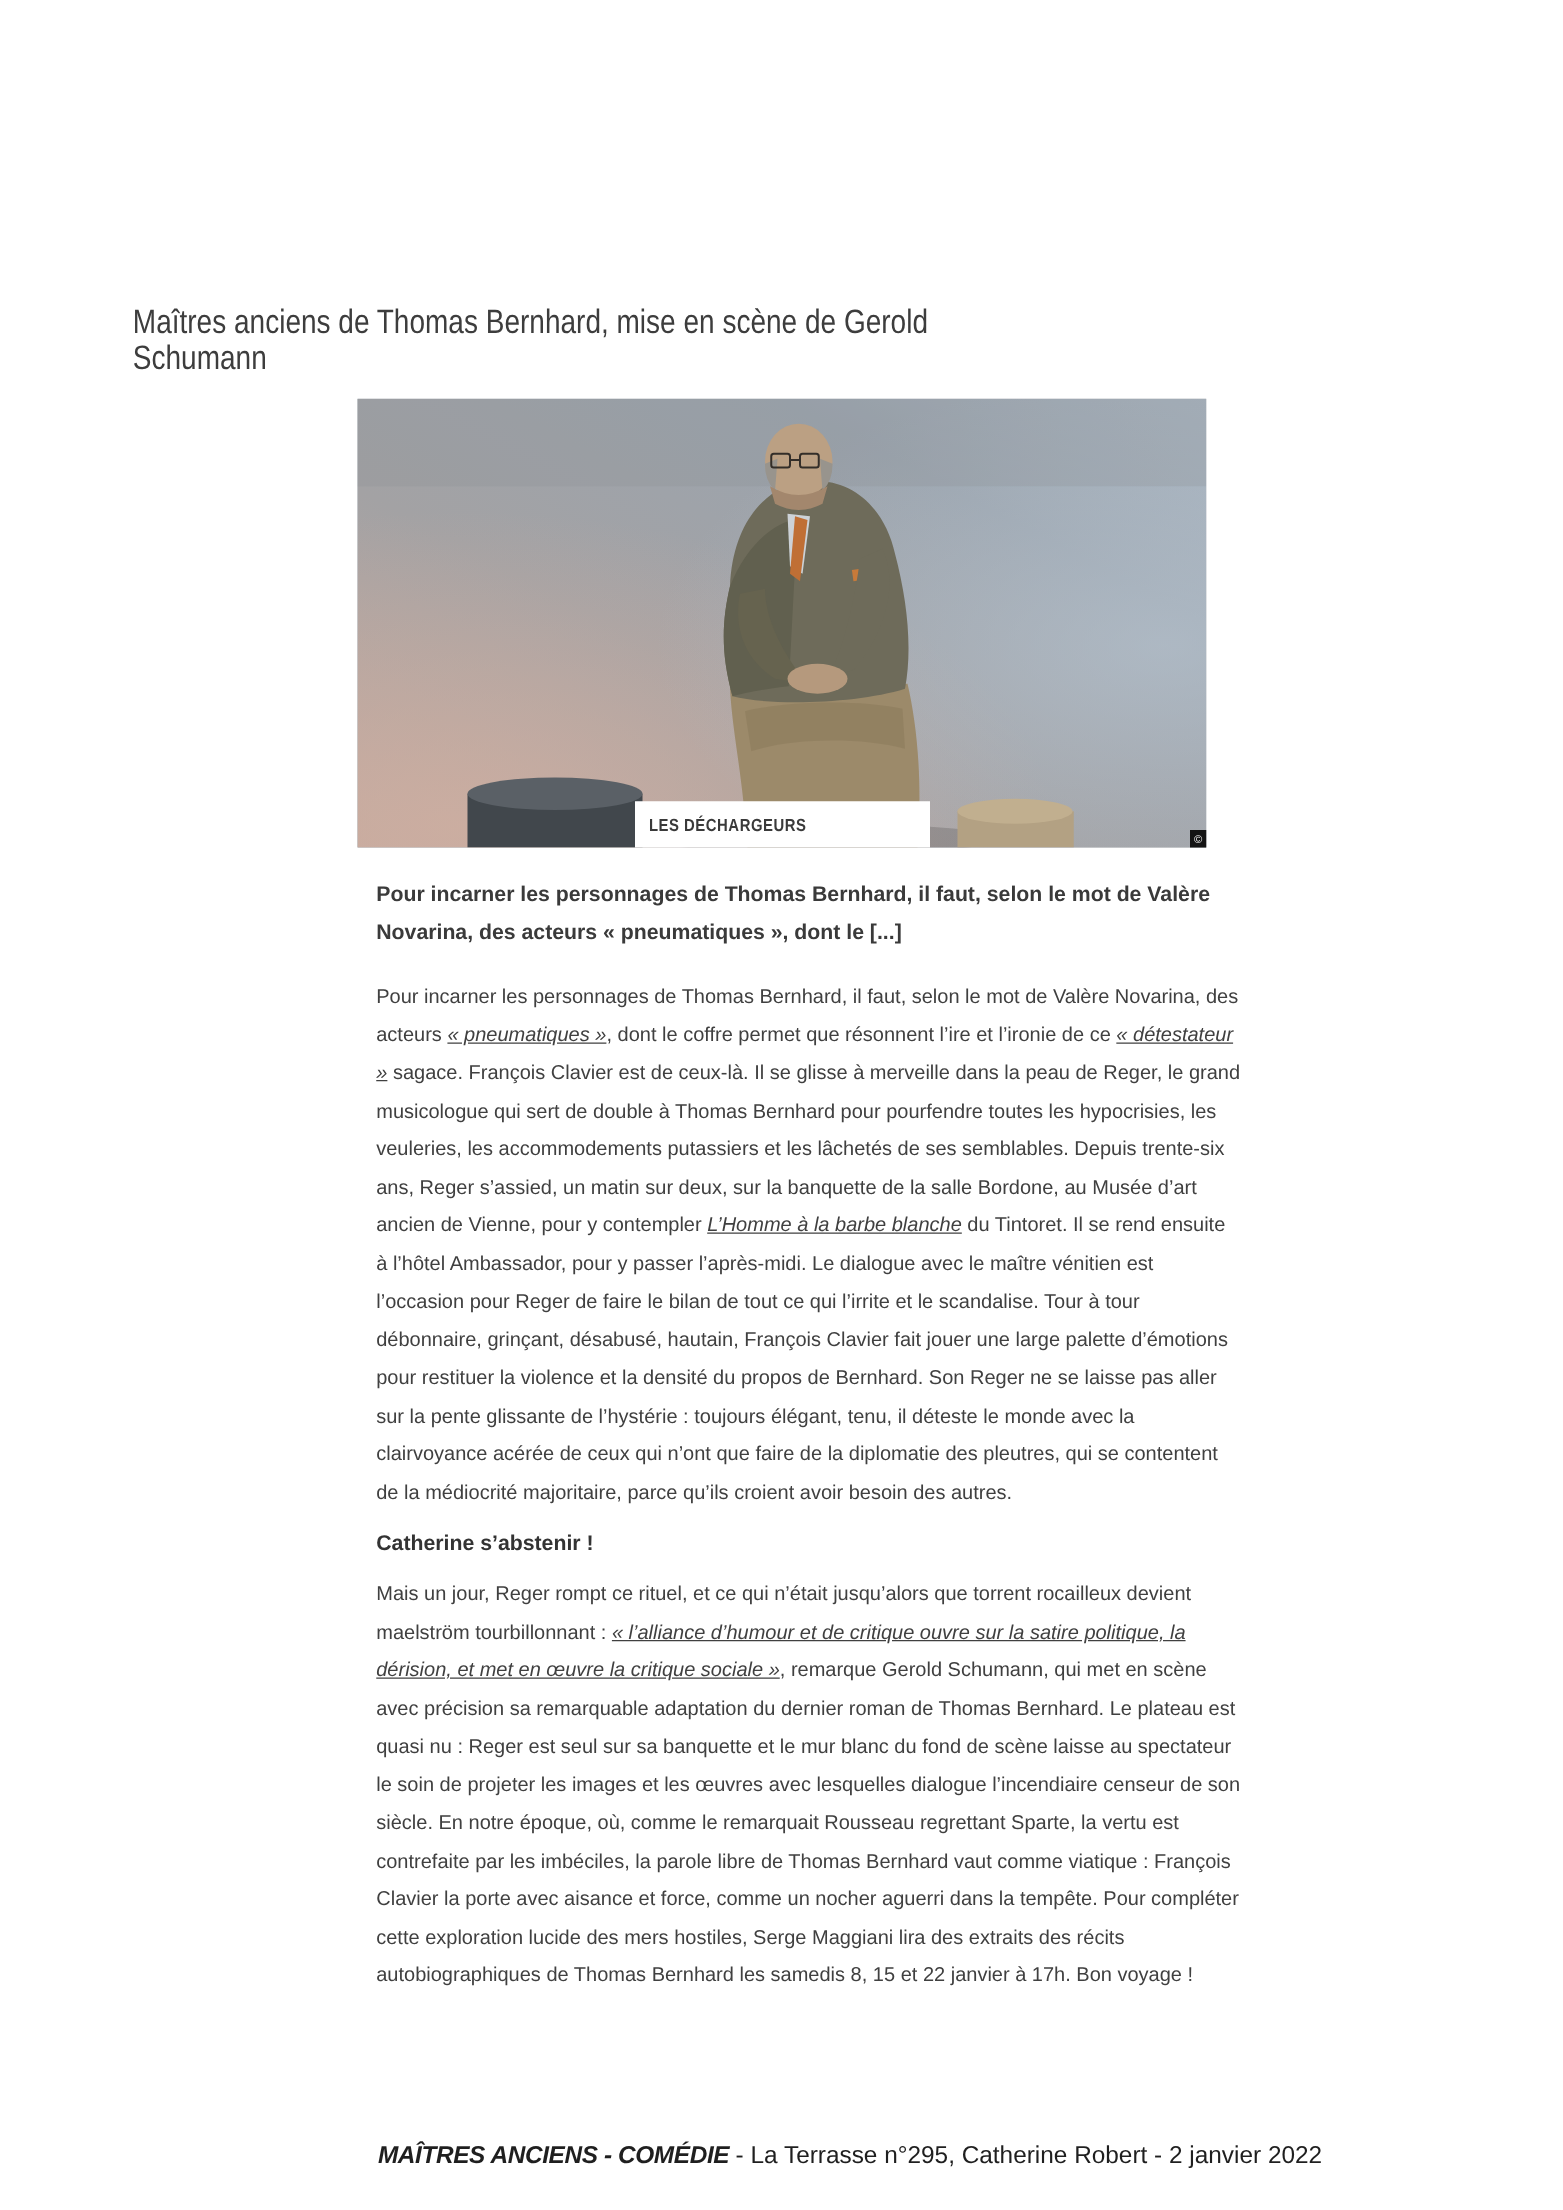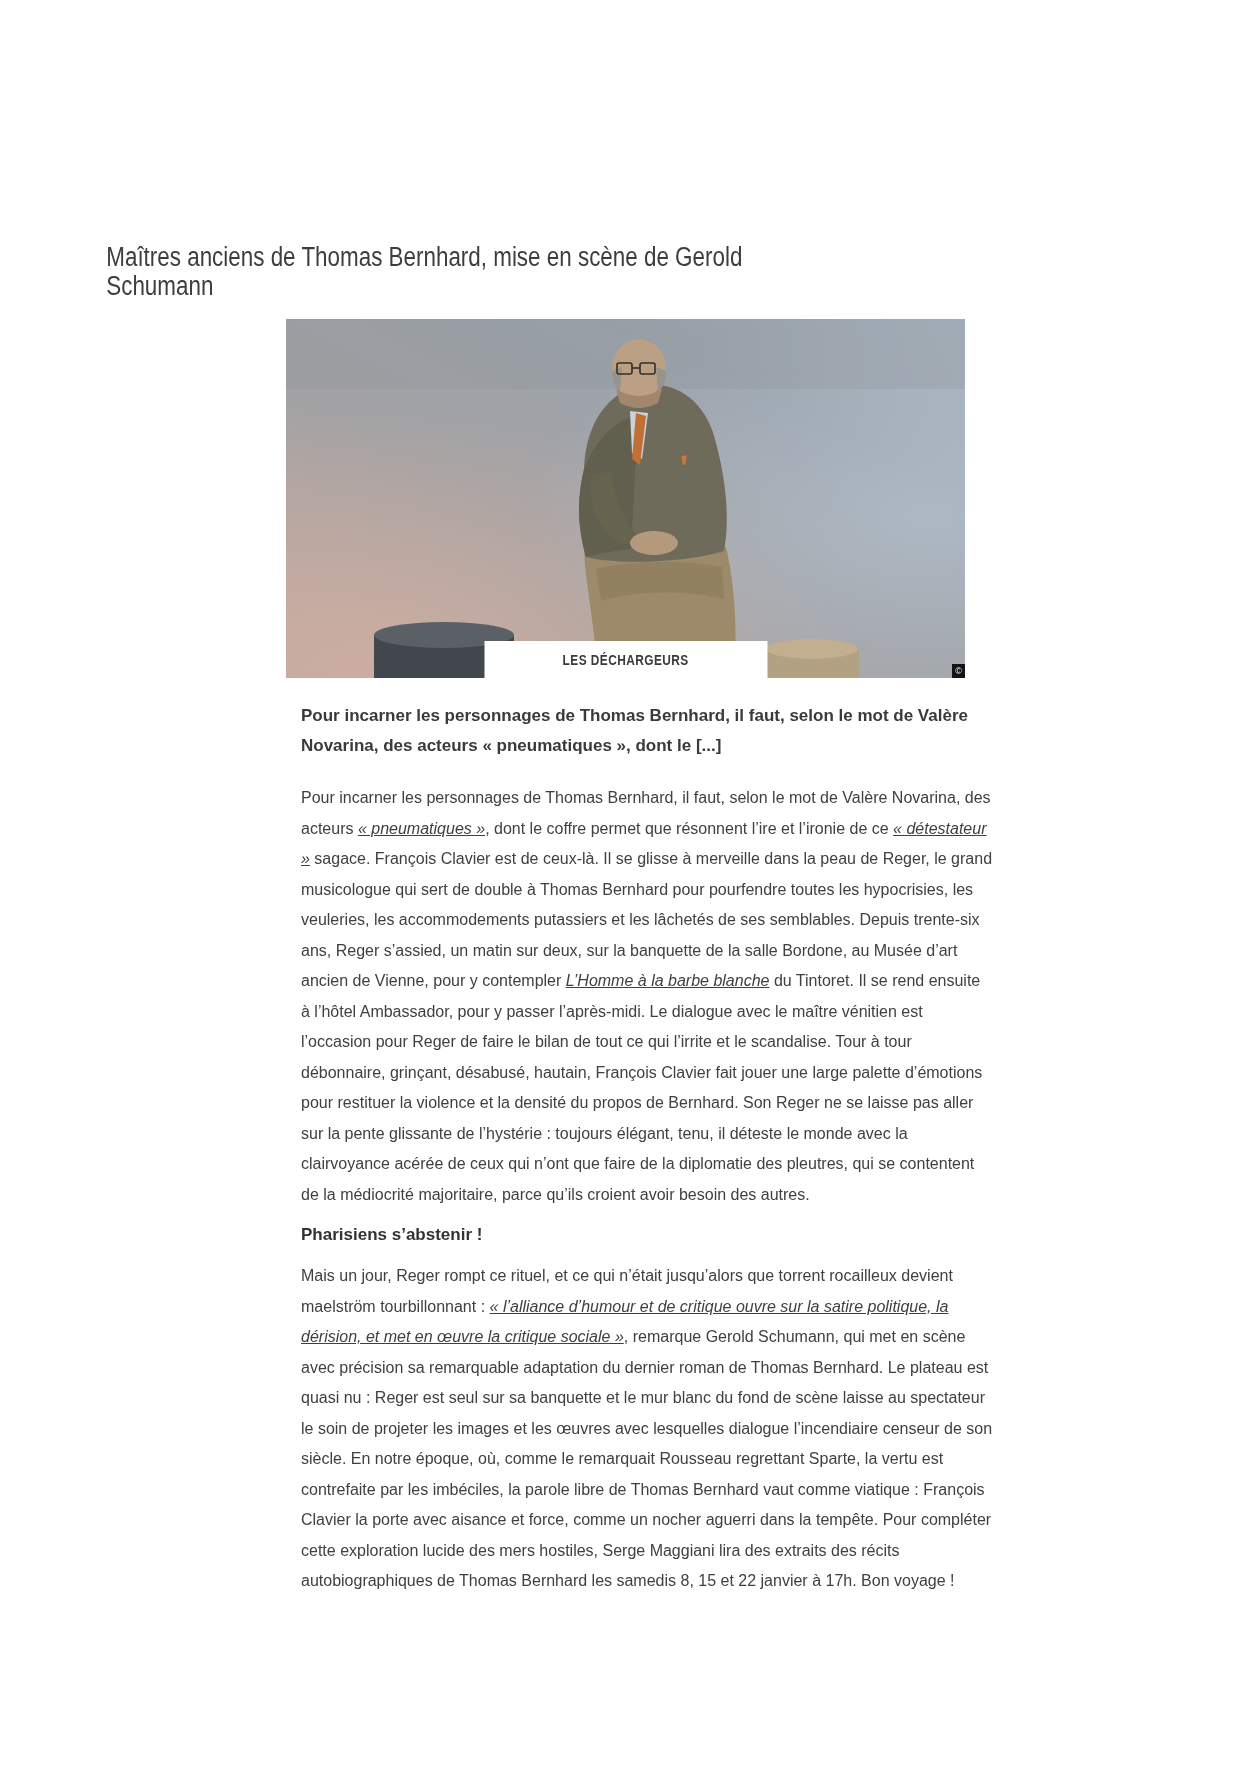--- a/index.html
+++ b/index.html
@@ -66,26 +66,26 @@
     width:679px;
     height:359px;
     background:#9fa5ac;
   }
   .photo svg{display:block;width:100%;height:100%;}
   .photo-caption{
     position:absolute;
     left:50%;
     bottom:0;
     transform:translateX(-50%);
-    width:283px;
+    width:236px;
     height:37px;
     background:#ffffff;
     display:flex;
     align-items:center;
-    justify-content:center;
+    justify-content:flex-start;
   }
   .photo-caption span{
     font-size:14px;
     font-weight:700;
     letter-spacing:0.5px;
     color:#3a3a3a;
     transform:scaleX(0.85);
     transform-origin:center;
   }
   .credit{
@@ -210,18 +210,21 @@
     </svg>
     <div class="photo-caption">
       <span>LES DÉCHARGEURS</span>
     </div>
     <div class="credit">©</div>
   </div>
 
   <div class="body-col">
     <p class="lead">Pour incarner les personnages de Thomas Bernhard, il faut, selon le mot de Valère Novarina, des acteurs « pneumatiques », dont le [...]</p>
     <p class="para"><span class="run-normal">Pour incarner les personnages de Thomas Bernhard, il faut, selon le mot de Valère Novarina, des acteurs </span><span class="run-italic">« pneumatiques »</span><span class="run-normal">, dont le coffre permet que résonnent l’ire et l’ironie de ce </span><span class="run-italic">« détestateur »</span><span class="run-normal"> sagace. François Clavier est de ceux-là. Il se glisse à merveille dans la peau de Reger, le grand musicologue qui sert de double à Thomas Bernhard pour pourfendre toutes les hypocrisies, les veuleries, les accommodements putassiers et les lâchetés de ses semblables. Depuis trente-six ans, Reger s’assied, un matin sur deux, sur la banquette de la salle Bordone, au Musée d’art ancien de Vienne, pour y contempler </span><span class="run-italic">L’Homme à la barbe blanche</span><span class="run-normal"> du Tintoret. Il se rend ensuite à l’hôtel Ambassador, pour y passer l’après-midi. Le dialogue avec le maître vénitien est l’occasion pour Reger de faire le bilan de tout ce qui l’irrite et le scandalise. Tour à tour débonnaire, grinçant, désabusé, hautain, François Clavier fait jouer une large palette d’émotions pour restituer la violence et la densité du propos de Bernhard. Son Reger ne se laisse pas aller sur la pente glissante de l’hystérie : toujours élégant, tenu, il déteste le monde avec la clairvoyance acérée de ceux qui n’ont que faire de la diplomatie des pleutres, qui se contentent de la médiocrité majoritaire, parce qu’ils croient avoir besoin des autres.</span></p>
-    <h2 class="subhead">Pharisiens s’abstenir !</h2>
+    <h2 class="subhead">Catherine s’abstenir !</h2>
     <p class="para"><span class="run-normal">Mais un jour, Reger rompt ce rituel, et ce qui n’était jusqu’alors que torrent rocailleux devient maelström tourbillonnant : </span><span class="run-italic">« l’alliance d’humour et de critique ouvre sur la satire politique, la dérision, et met en œuvre la critique sociale »</span><span class="run-normal">, remarque Gerold Schumann, qui met en scène avec précision sa remarquable adaptation du dernier roman de Thomas Bernhard. Le plateau est quasi nu : Reger est seul sur sa banquette et le mur blanc du fond de scène laisse au spectateur le soin de projeter les images et les œuvres avec lesquelles dialogue l’incendiaire censeur de son siècle. En notre époque, où, comme le remarquait Rousseau regrettant Sparte, la vertu est contrefaite par les imbéciles, la parole libre de Thomas Bernhard vaut comme viatique : François Clavier la porte avec aisance et force, comme un nocher aguerri dans la tempête. Pour compléter cette exploration lucide des mers hostiles, Serge Maggiani lira des extraits des récits autobiographiques de Thomas Bernhard les samedis 8, 15 et 22 janvier à 17h. Bon voyage !</span></p>
   </div>
 
+  <div class="footer">
+    <span class="footer-inner"><span class="run-bold-italic">MAÎTRES ANCIENS - COMÉDIE  </span><span class="run-normal">- La Terrasse n°295, Catherine Robert - 2 janvier 2022</span></span>
+  </div>
 
 </div>
 
 </body></html>

